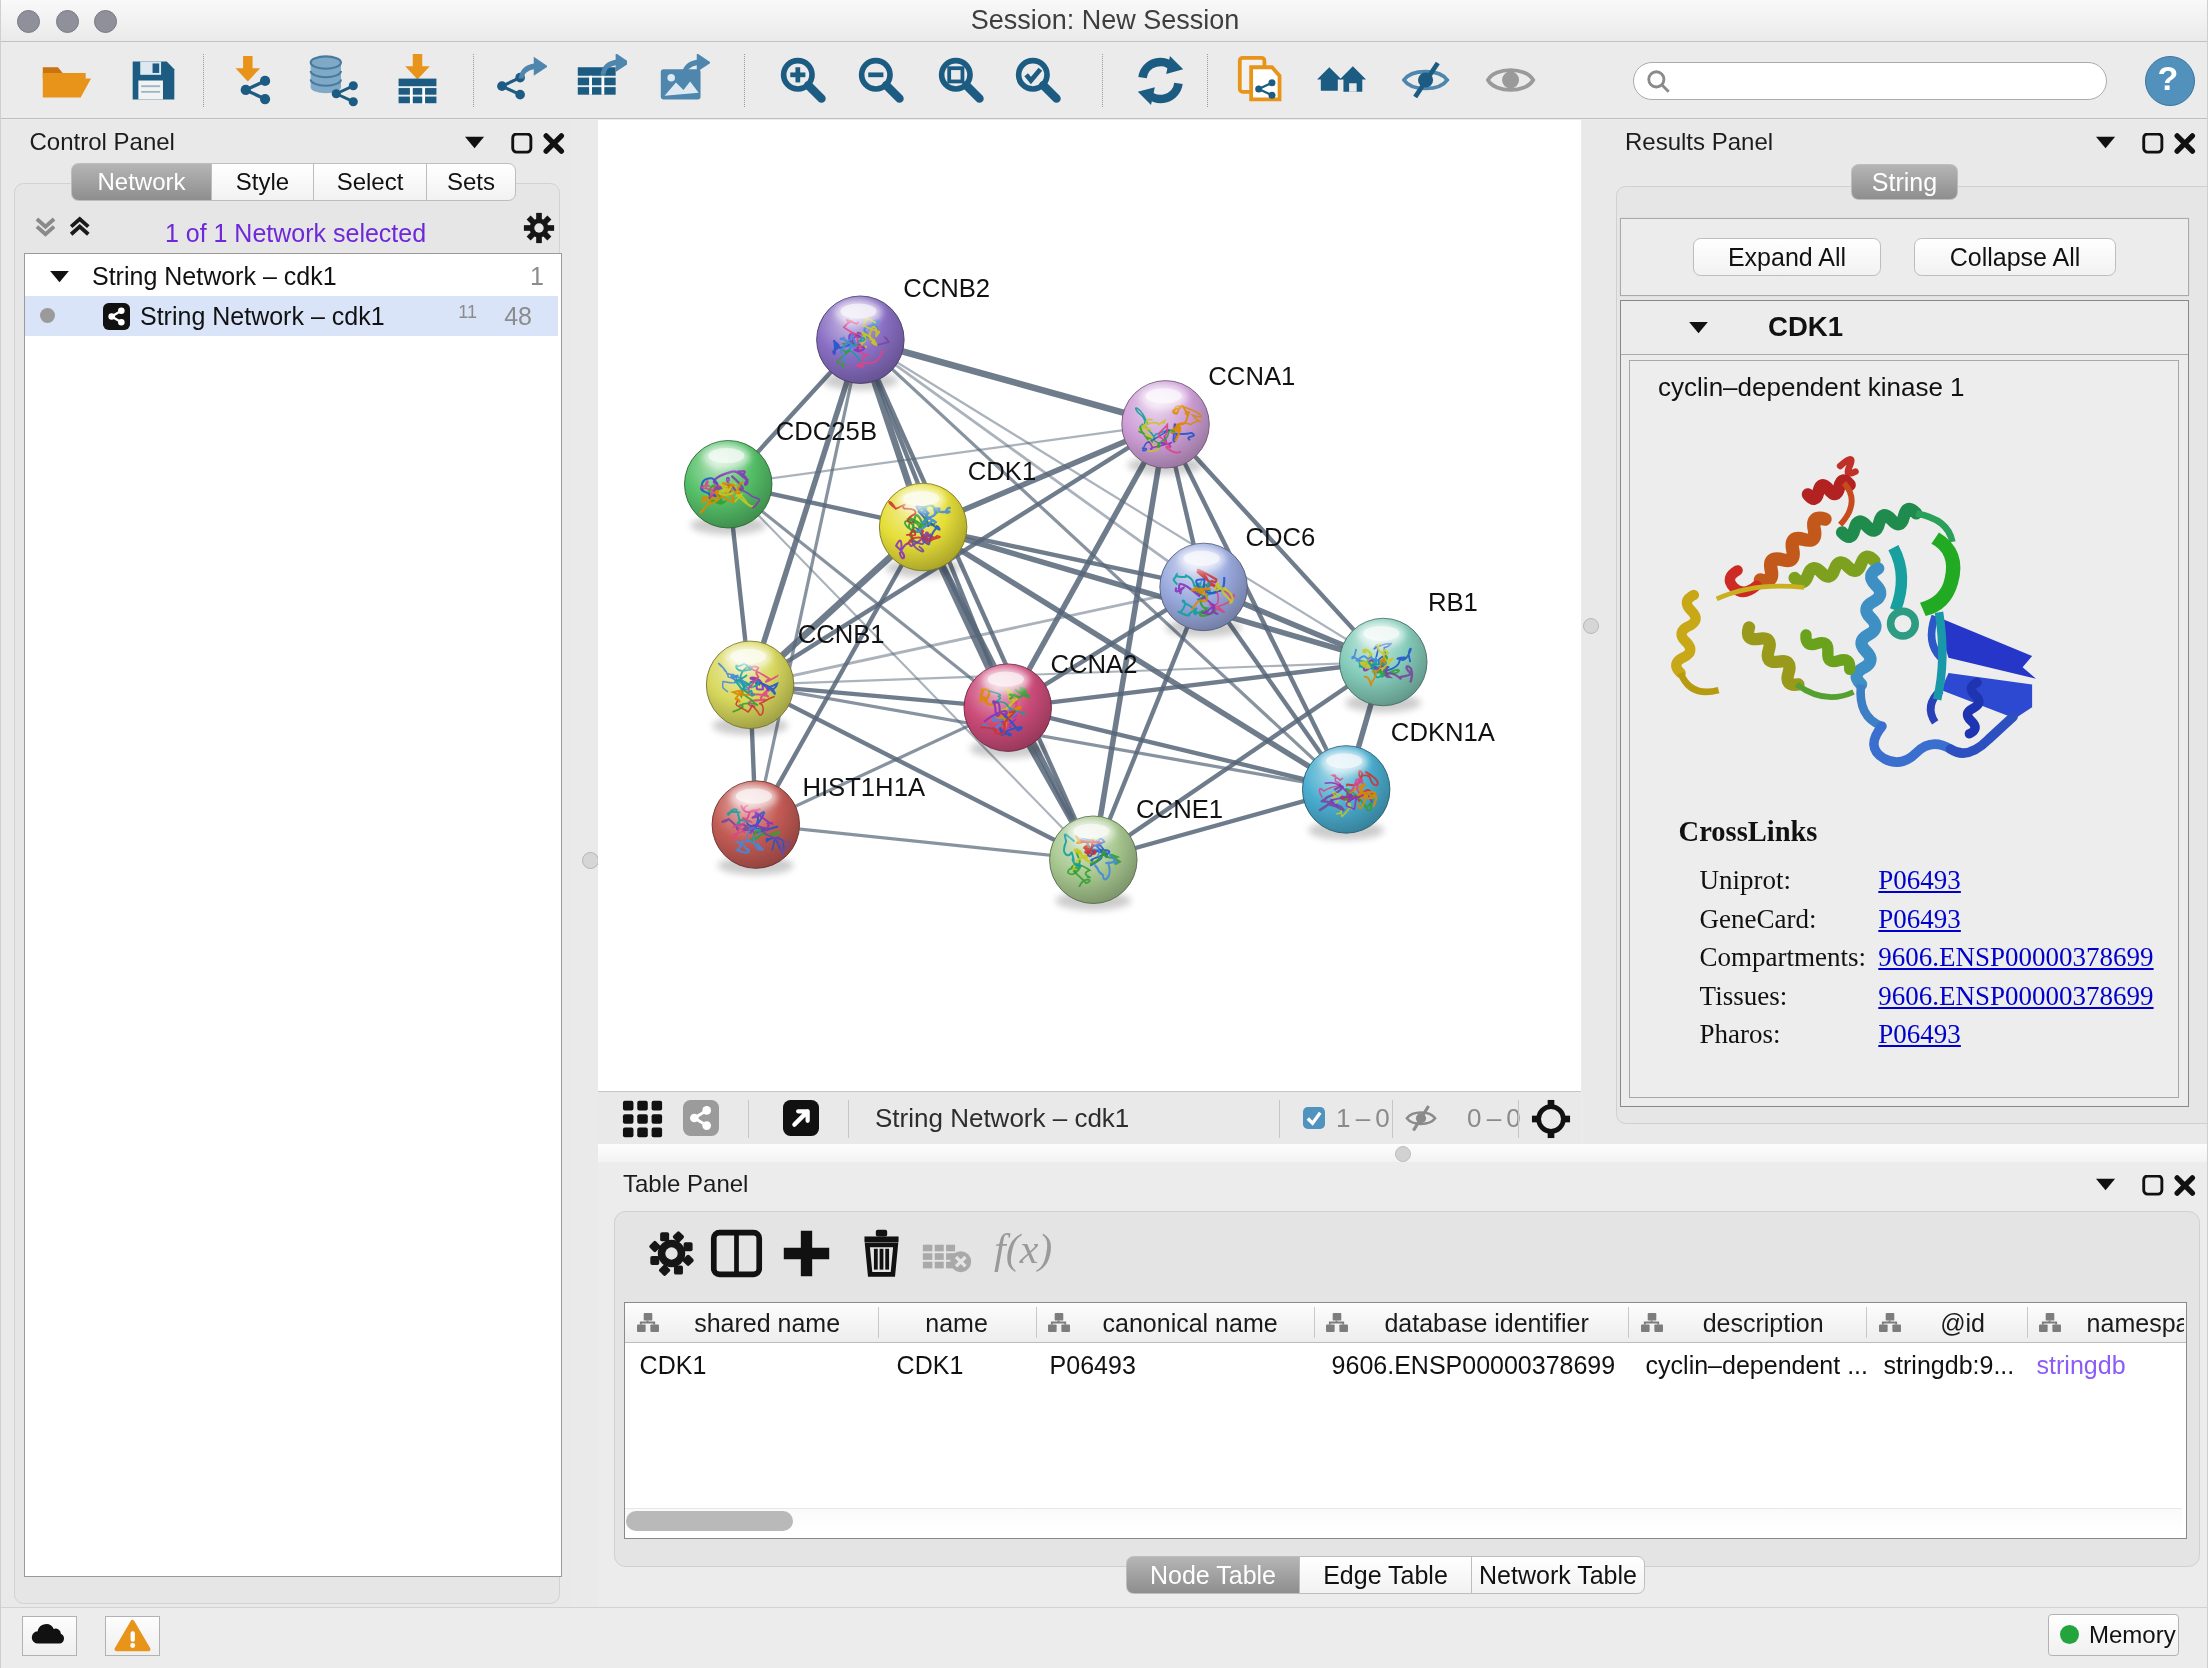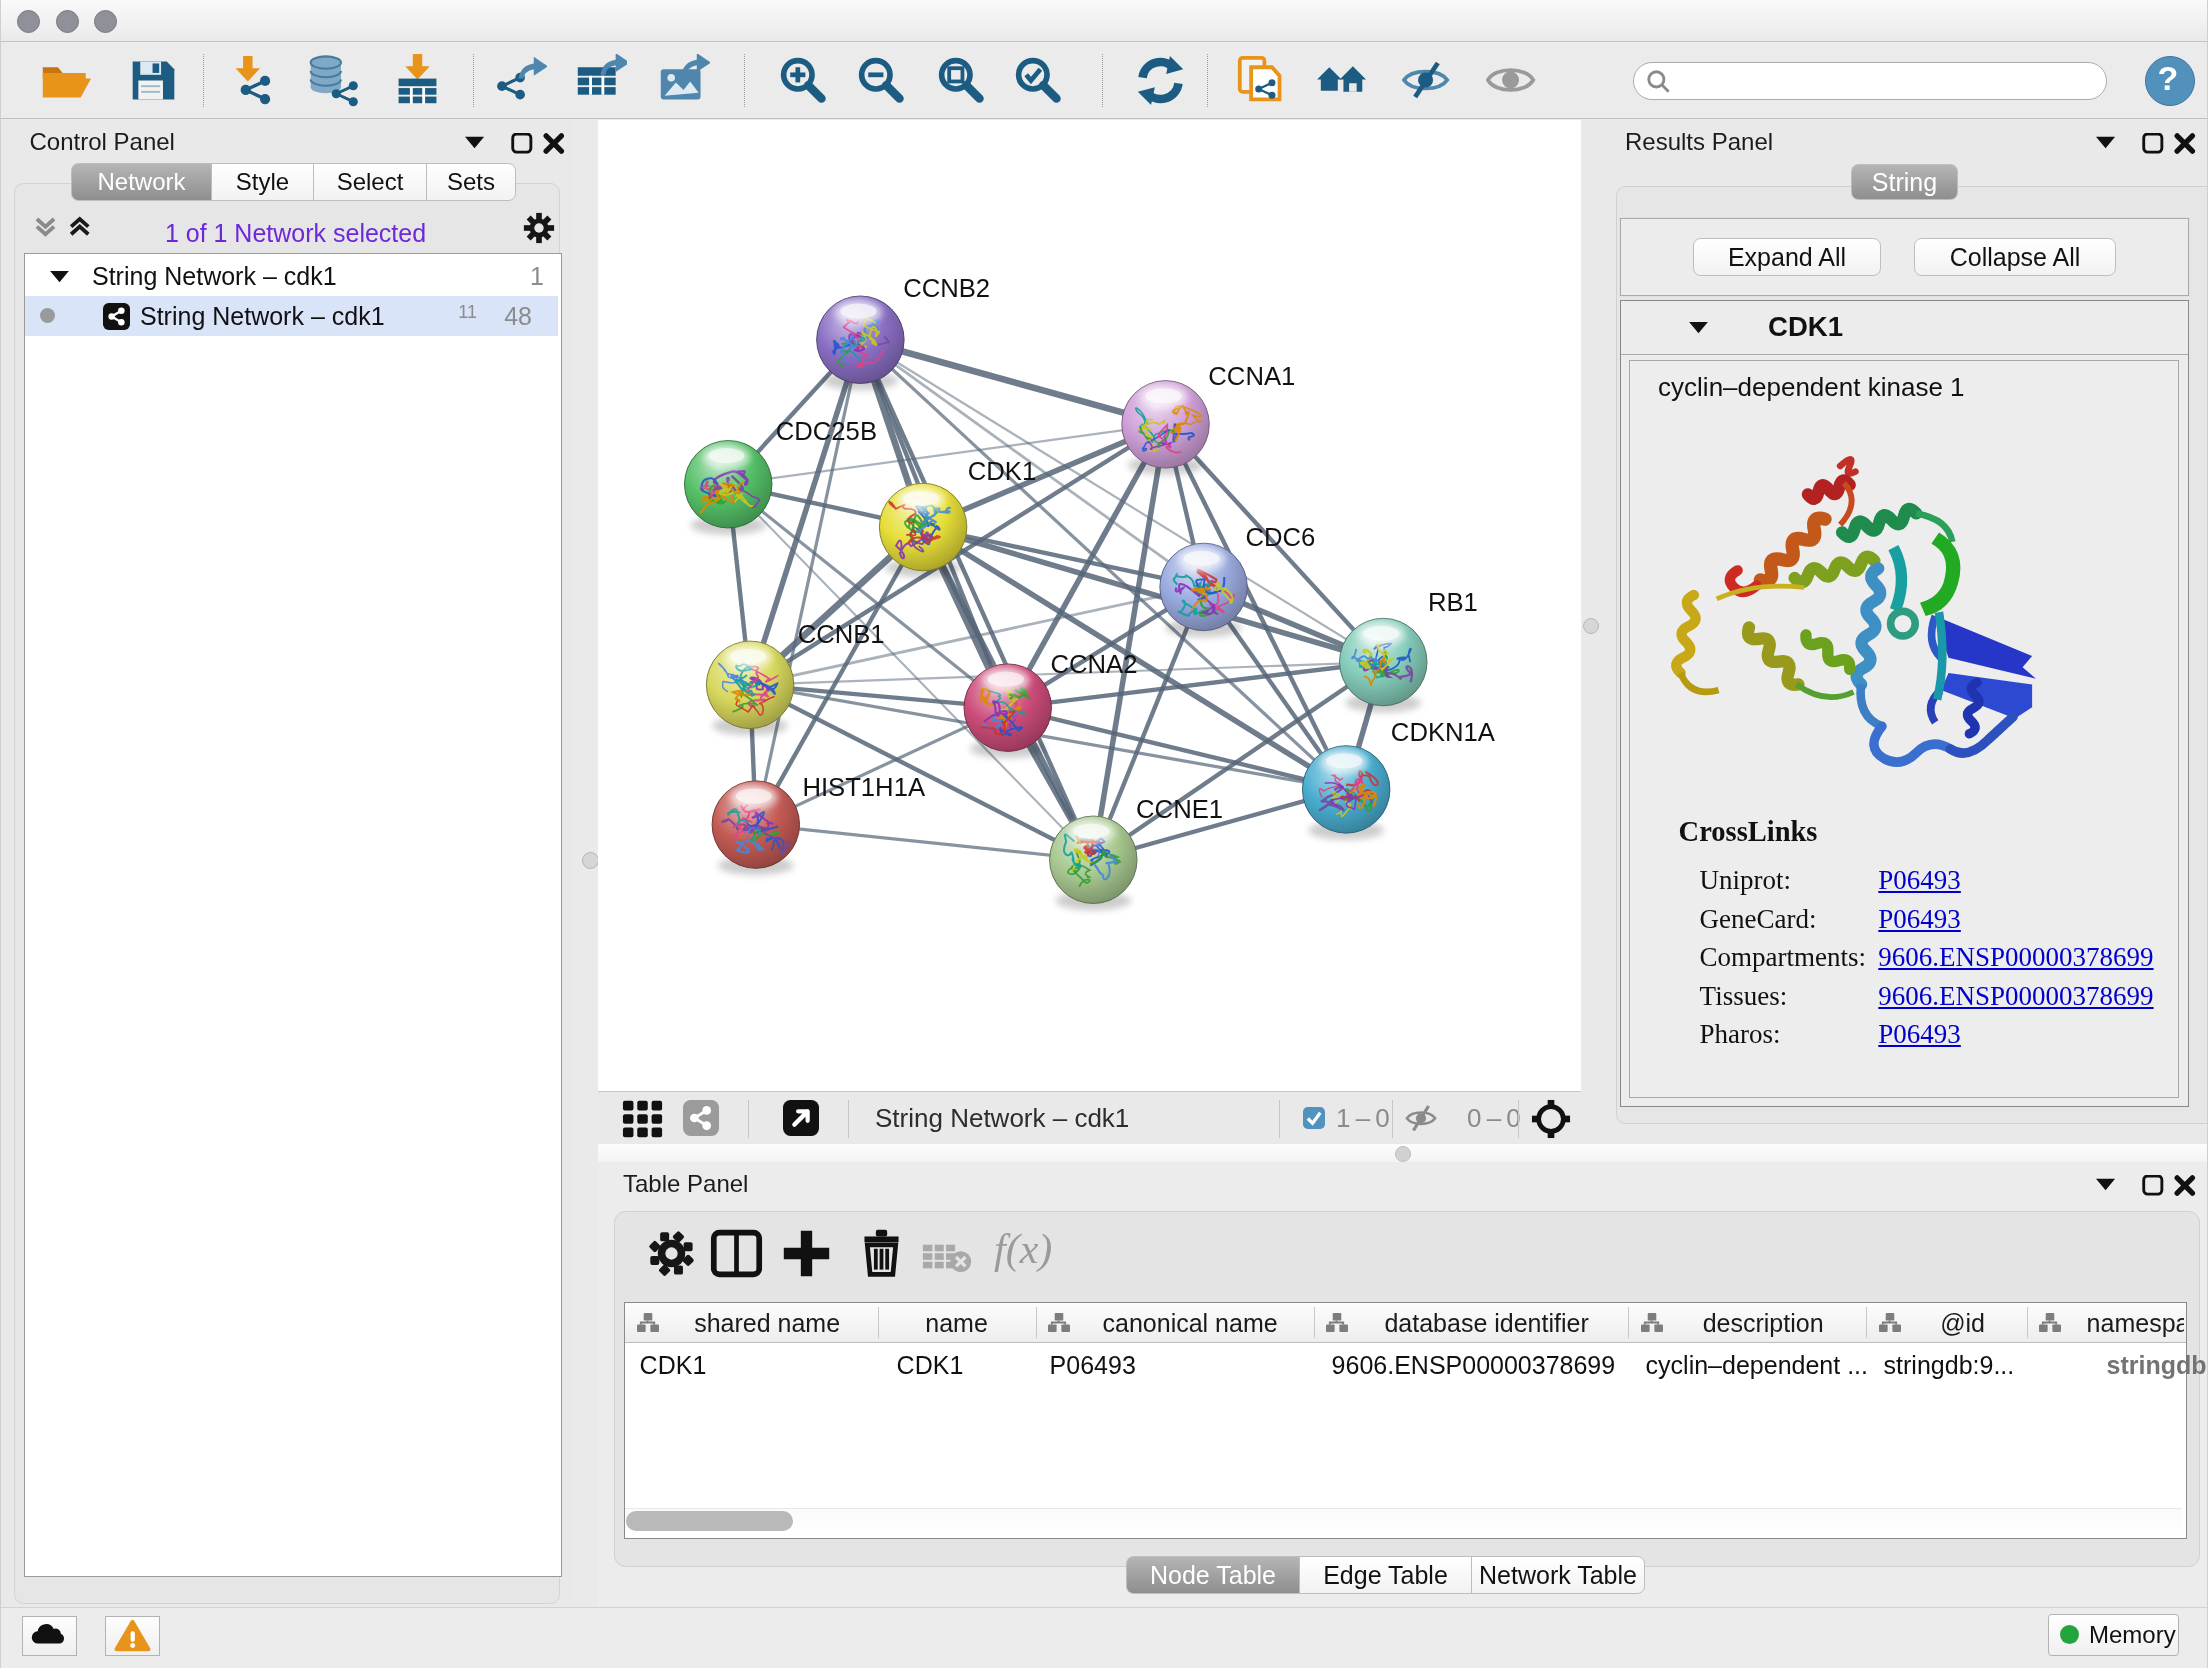--- a/index.html
+++ b/index.html
@@ -13,20 +13,21 @@
        border-radius:7.6px;color:#111;text-align:center;font-size:25px;z-index:5;}
   .seltab{background:linear-gradient(#b5b5b5,#8e8e8e);color:#fff;}
 </style>
 </head>
 <body>
 
 <div class="abs" style="left:0;top:0;width:2208px;height:41px;background:linear-gradient(#f9f9f9,#eaeaea);border-bottom:1.9px solid #c2c2c2;">
   <div class="abs" style="left:16px;top:9.5px;width:21px;height:21px;border-radius:50%;background:#90909a;border:1px solid #7a7a84;"></div>
   <div class="abs" style="left:55px;top:9.5px;width:21px;height:21px;border-radius:50%;background:#90909a;border:1px solid #7a7a84;"></div>
   <div class="abs" style="left:93px;top:9.5px;width:21px;height:21px;border-radius:50%;background:#90909a;border:1px solid #7a7a84;"></div>
+  <div class="abs" style="left:0;top:4.8px;width:2208px;text-align:center;font-size:27px;color:#3e3e3e;">Session: New Session</div>
 </div>
 
 <div class="abs" style="left:0;top:43px;width:2208px;height:75px;background:#ebebeb;border-bottom:1.9px solid #bfbfbf;">
   <div class="vsep" style="left:202px;top:11.4px;height:53px;"></div>
   <div class="vsep" style="left:472px;top:11.4px;height:53px;"></div>
   <div class="vsep" style="left:743px;top:11.4px;height:53px;"></div>
   <div class="vsep" style="left:1101px;top:11.4px;height:53px;"></div>
   <div class="vsep" style="left:1206px;top:11.4px;height:53px;"></div>
   <svg class="abs" style="left:38px;top:10.5px;" width="53" height="53" viewBox="0 0 56 56">
       <path d="M 4 14 h 16 l 5 6 h 24 v 6 h -45 Z" fill="#c87410"></path>
@@ -846,21 +847,21 @@
             </g>
           </svg>
           <div class="abs" style="left:1462px;top:5.7px;width:97px;font-size:25px;color:#1a1a1a;white-space:nowrap;overflow:hidden;">namespace</div>
       </div>
       <div class="abs" style="left:15px;top:48px;font-size:25px;color:#111;">CDK1</div>
       <div class="abs" style="left:272px;top:48px;font-size:25px;color:#111;">CDK1</div>
       <div class="abs" style="left:425px;top:48px;font-size:25px;color:#111;">P06493</div>
       <div class="abs" style="left:707px;top:48px;font-size:25px;color:#111;">9606.ENSP00000378699</div>
       <div class="abs" style="left:1021px;top:48px;font-size:25px;color:#111;">cyclin–dependent ...</div>
       <div class="abs" style="left:1259px;top:48px;font-size:25px;color:#111;">stringdb:9...</div>
-      <div class="abs" style="left:1482px;top:48px;font-size:25px;color:#737373;font-weight:bold;">stringdb</div>
+      <div class="abs" style="left:1412px;top:48px;font-size:25px;color:#8b5cf6;">stringdb</div>
 
       <div class="abs" style="left:0;top:205px;width:1557px;height:26px;background:linear-gradient(#fafafa,#ffffff);border-top:1px solid #e8e8e8;">
         <div class="abs" style="left:1.9px;top:1.9px;width:167px;height:20px;background:#b9b9b9;border-radius:10.5px;"></div>
       </div>
     </div>
   </div>
 
   <div class="btn seltab" style="left:528px;top:394px;width:172px;height:36px;border-radius:7.6px 0 0 7.6px;line-height:36px;">Node Table</div>
   <div class="btn" style="left:701px;top:394px;width:171px;height:36px;border-radius:0;line-height:36px;">Edge Table</div>
   <div class="btn" style="left:873px;top:394px;width:172px;height:36px;border-radius:0 7.6px 7.6px 0;line-height:36px;">Network Table</div>

